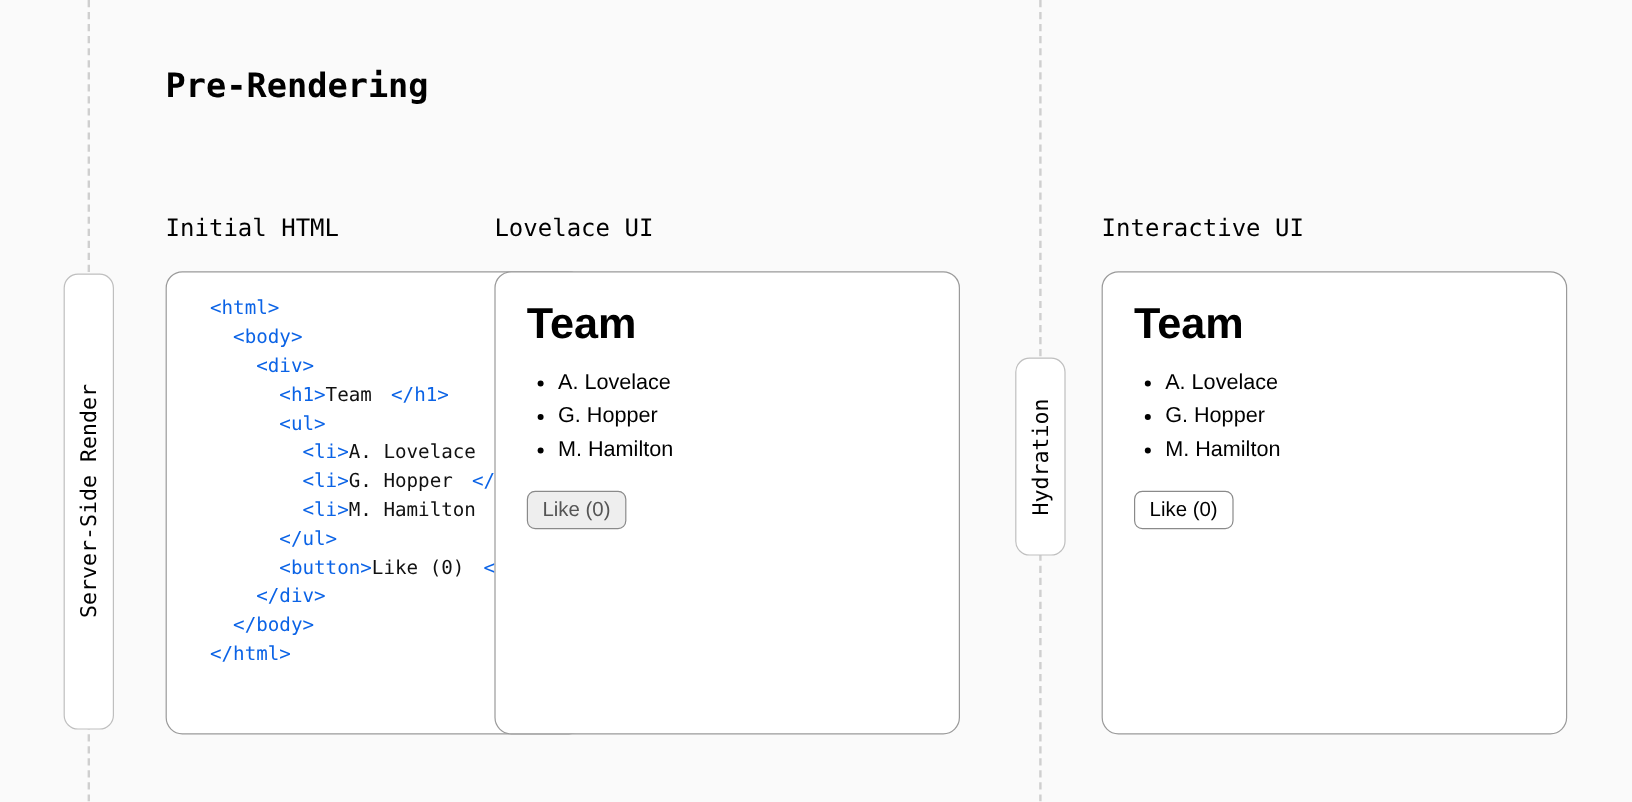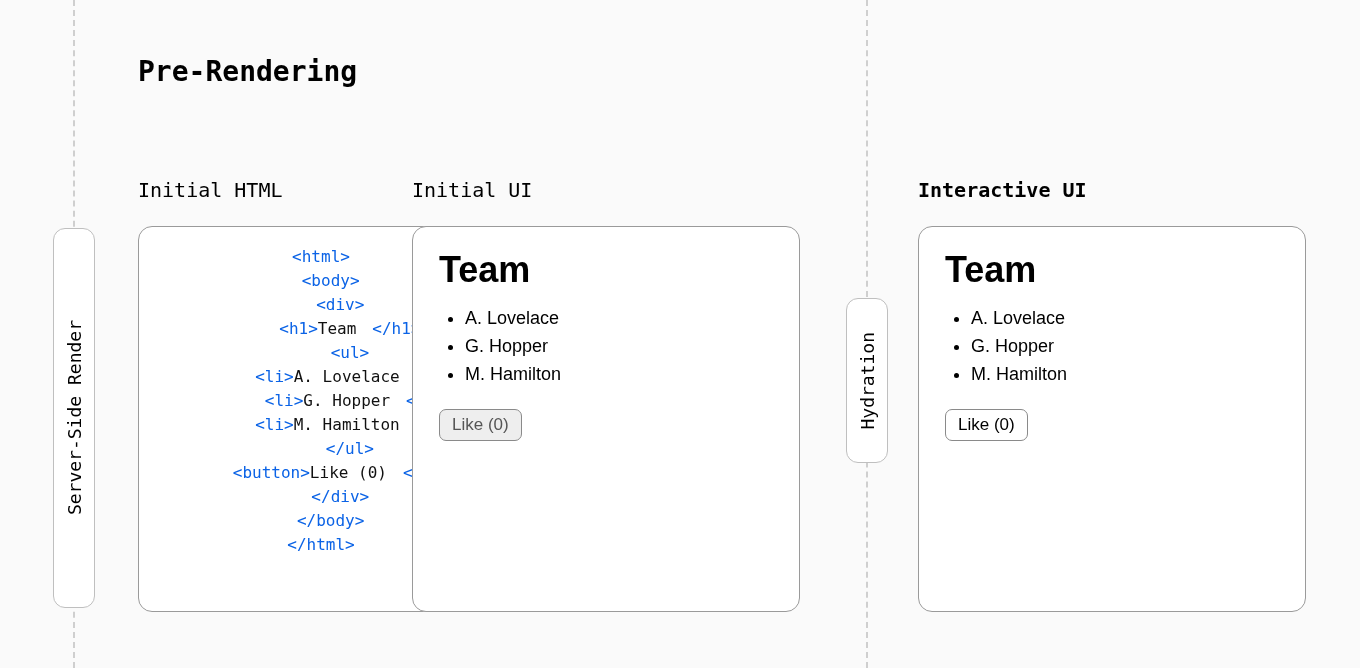--- a/index.html
+++ b/index.html
@@ -5,36 +5,36 @@
   * { box-sizing: border-box; }
   body {
     margin: 0;
     background: #fafafa;
     font-family: -apple-system, BlinkMacSystemFont, "Segoe UI", Helvetica, Arial, sans-serif;
     width: 1360px;
     height: 668px;
     position: relative;
     overflow: hidden;
   }
-  .mono { font-family: ui-monospace, "SF Mono", Menlo, Consolas, monospace; text-align: center; }
+  .mono { font-family: ui-monospace, "SF Mono", Menlo, Consolas, monospace; }
   .title {
     position: absolute;
     left: 138px;
     top: 55px;
     font-size: 28px;
     font-weight: 600;
   }
   .label {
     position: absolute;
     font-size: 20px;
     font-weight: 500;
   }
   .label-initial-html { left: 138px; top: 178px; }
   .label-initial-ui   { left: 412px; top: 178px; }
-  .label-interactive  { left: 918px; top: 178px; font-weight: bold; }
+  .label-interactive  { left: 918px; top: 178px; }
 
   .dashed {
     position: absolute;
     top: 0; bottom: 0;
     border-left: 2px dashed #cfcfcf;
     z-index: 0;
   }
   .dashed-1 { left: 73px; }
   .dashed-2 { left: 866px; }
 
@@ -116,21 +116,21 @@
 </style>
 </head>
 <body>
 
 <div class="dashed dashed-1"></div>
 <div class="dashed dashed-2"></div>
 
 <div class="title mono">Pre-Rendering</div>
 
 <div class="label mono label-initial-html">Initial HTML</div>
-<div class="label mono label-initial-ui">Initial UI</div>
+<div class="label mono label-initial-ui">Lovelace UI</div>
 <div class="label mono label-interactive">Interactive UI</div>
 
 <div class="chip chip-ssr">
   <span class="mono">Server-Side Render</span>
 </div>
 <div class="chip chip-hyd">
   <span class="mono">Hydration</span>
 </div>
 
 <div class="card card-code">

